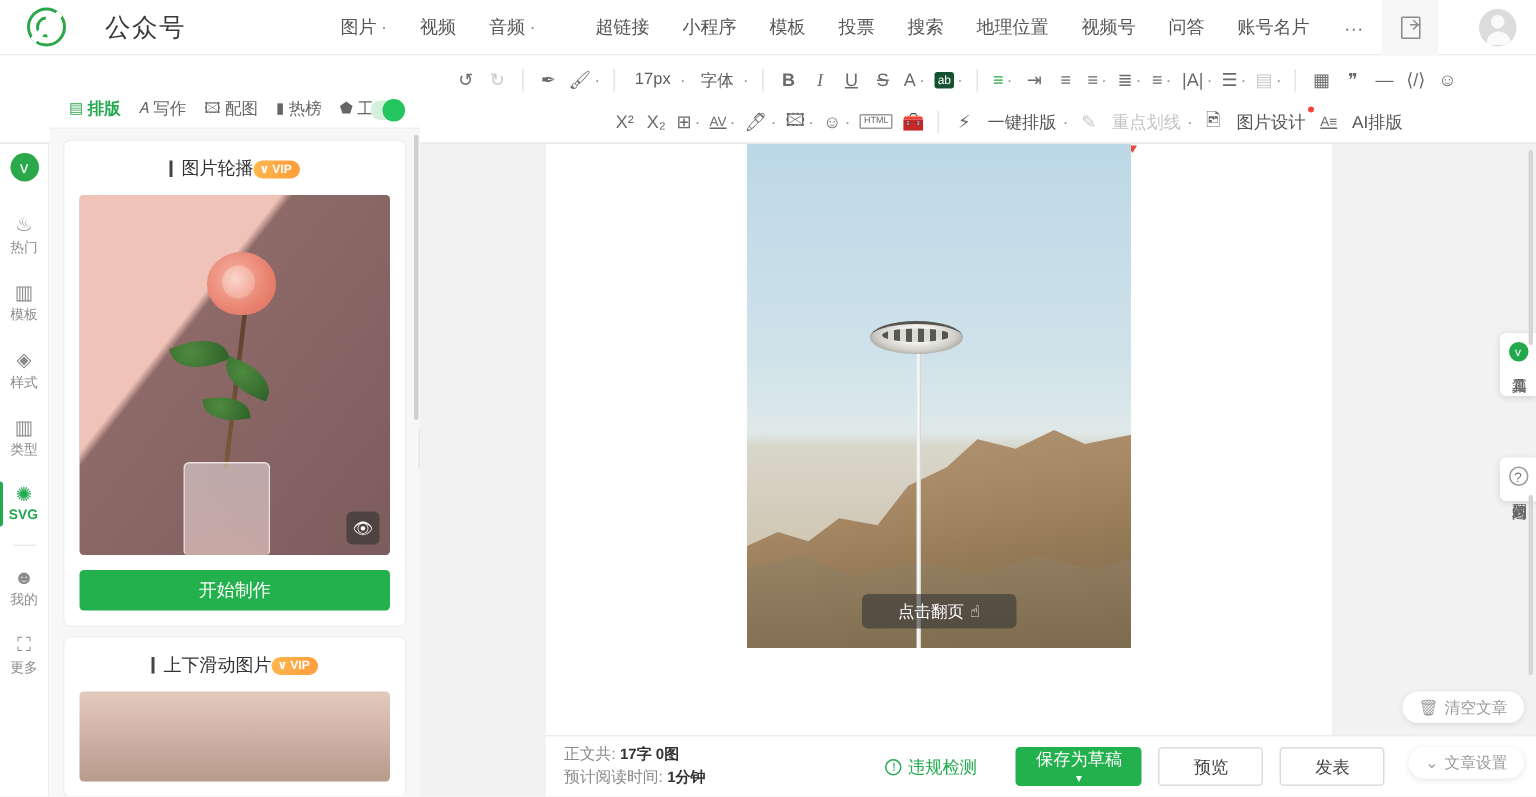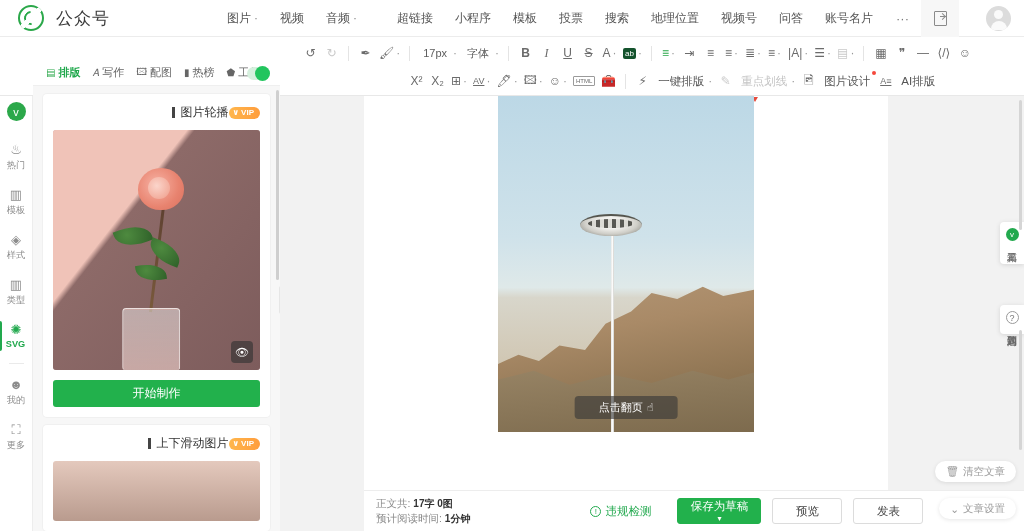--- a/index.html
+++ b/index.html
@@ -11,21 +11,21 @@
     color: #333;
   }
   .app { position: relative; width: 1024px; height: 531px; background:#f2f2f2; }
 
   
   .topbar {
     position:absolute; top:0; left:0; width:1024px; height:37px;
     background:#fff; border-bottom:1px solid #ececec;
     display:flex; align-items:center;
   }
-  .brand { display:flex; align-items:center; gap:12px; padding-left:18px; width:250px; }
+  .brand { display:flex; align-items:center; gap:26px; padding-left:18px; width:250px; }
   .logo-circle {
     width:26px; height:26px; border-radius:50%;
     border:2.5px solid #2ba84a; position:relative;
     display:flex; align-items:center; justify-content:center;
   }
   .logo-circle::after{
     content:""; position:absolute; width:26px;height:26px; border-radius:50%;
     background:
       linear-gradient(135deg, transparent 44%, #fff 44%, #fff 56%, transparent 56%);
   }
@@ -135,21 +135,21 @@
   .toggle{
     position:absolute; right:10px; top:7px; width:23px;height:13px;border-radius:7px;
     background:#d6f0de; cursor:pointer;
   }
   .toggle::after{content:"";position:absolute;right:0;top:-1px;width:15px;height:15px;border-radius:50%;background:#22c55e;}
   .panel-scroll{ position:relative; height:445px; overflow:hidden; background:#f7f7f7;}
   .tcard{
     background:#fff; margin:8px 10px; border-radius:4px; padding:10px;
     box-shadow:0 0 0 1px #f0f0f0;
   }
-  .tcard-head{ display:flex; align-items:center; justify-content:flex-end; margin-bottom:9px;}
+  .tcard-head{ display:flex; align-items:center; justify-content:center; margin-bottom:9px;}
   .tcard-title{ font-size:12px;color:#333; display:flex;align-items:center;gap:6px;}
   .tbar-mark{ width:2.5px;height:11px;background:#444;display:inline-block;}
   .vip{
     display:flex;align-items:center;gap:2px;
     background:linear-gradient(90deg,#ffb74d,#ff9d3c);
     color:#fff;font-size:8px;font-weight:bold;border-radius:7px;padding:1.5px 6px 1.5px 4px;
   }
   .vip-chev{ font-size:8px; }
   .thumb{
     position:relative; width:100%; height:240px; border-radius:3px; overflow:hidden;

